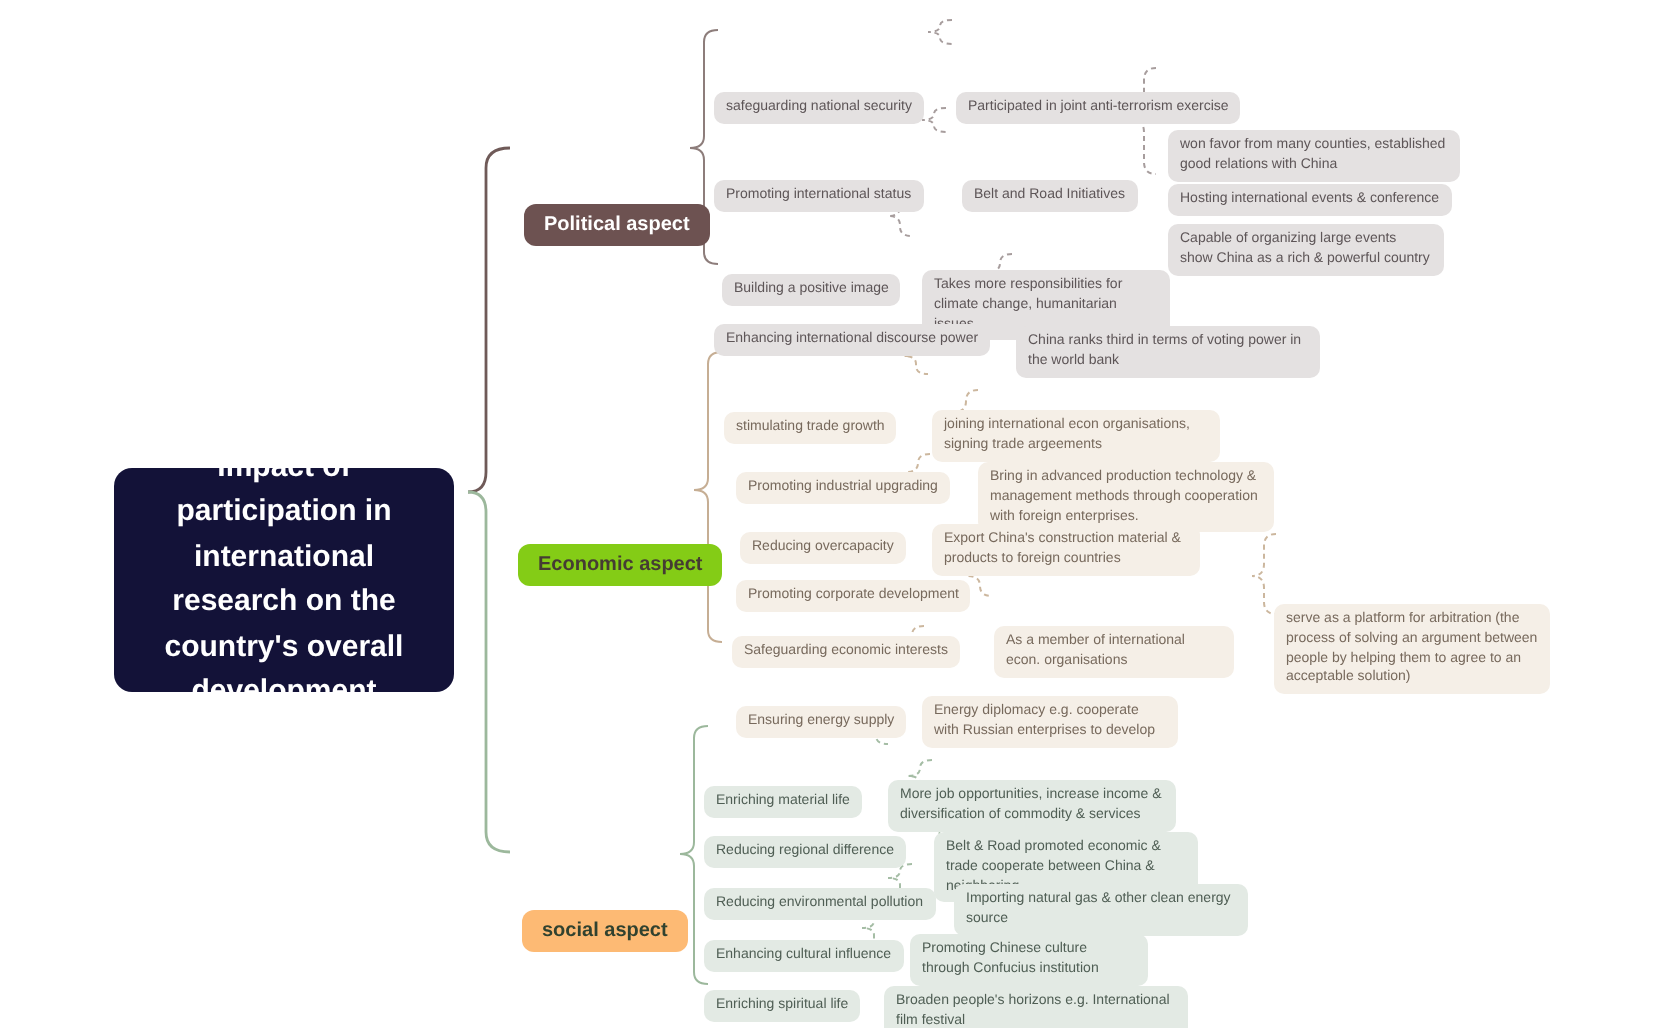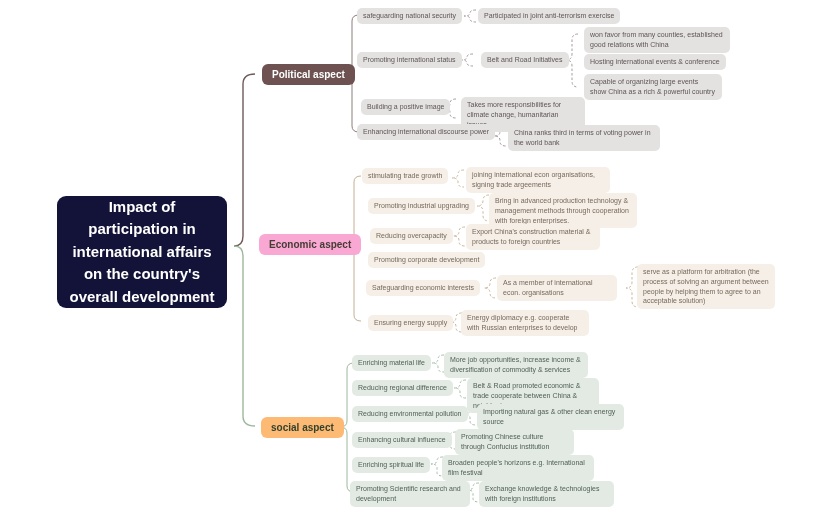--- a/index.html
+++ b/index.html
@@ -1,30 +1,30 @@
 <!DOCTYPE html>
 <html><head>
 <meta charset="utf-8">
 <style>
   html,body{margin:0;padding:0;background:#ffffff;}
   .canvas{
     position:relative;width:831px;height:514px;background:#ffffff;overflow:hidden;
     font-family:"Liberation Sans",sans-serif;
   }
   #connector-layer{position:absolute;left:0;top:0;width:831px;height:514px;}
-  .node{position:absolute;box-sizing:border-box;border-radius:5px;}
+  .node{position:absolute;box-sizing:border-box;border-radius:5px;margin-top:38px;}
   .root-node{
     left:57px;top:196px;width:170px;height:112px;
     background:#131238;color:#ffffff;border-radius:9px;
     display:flex;align-items:center;justify-content:center;text-align:center;
     font-size:15px;font-weight:600;line-height:1.5;padding:4px 8px;
   }
   .branch{font-size:10px;font-weight:700;padding:5px 10px;border-radius:6px;white-space:nowrap;}
   .branch.po{background:#6d5251;color:#ffffff;}
-  .branch.ec{background:#f9a8d4;color:#453c33;}
+  .branch.ec{background:#84cc16;color:#453c33;}
   .branch.so{background:#fdba74;color:#31422f;}
   .leaf{font-size:7px;line-height:1.4;padding:3px 6px;border-radius:5px;}
   .po-leaf{background:#e4e1e1;color:#5d5557;}
   .ec-leaf{background:#f5efe7;color:#77695c;}
   .so-leaf{background:#e3eae4;color:#4f5e54;}
 </style>
 </head>
 <body>
 
 <div class="canvas">
@@ -47,21 +47,21 @@
       <path d="M 638 267 Q 632 267 632 273 L 632 282 Q 632 288 626 288 Q 632 288 632 294 L 632 301 Q 632 307 638 307" stroke="#ccb79e" stroke-width="1" fill="none" stroke-dasharray="2.5 2"></path>
       <path d="M 462 313 Q 456 313 456 317.5 L 456 317.5 Q 456 322 450 322 Q 456 322 456 326.5 L 456 327.5 Q 456 332 462 332" stroke="#ccb79e" stroke-width="1" fill="none" stroke-dasharray="2.5 2"></path>
       <path d="M 444 355 Q 438 355 438 359 L 438 359 Q 438 363 432 363 Q 438 363 438 367 L 438 368 Q 438 372 444 372" stroke="#a5bda5" stroke-width="1" fill="none" stroke-dasharray="2.5 2"></path>
       <path d="M 466 380 Q 460 380 460 384 L 460 384 Q 460 388 454 388 Q 460 388 460 392 L 460 394 Q 460 398 466 398" stroke="#a5bda5" stroke-width="1" fill="none" stroke-dasharray="2.5 2"></path>
       <path d="M 476 406 Q 470 406 470 410 L 470 410 Q 470 414 464 414 Q 470 414 470 418 L 470 421 Q 470 425 476 425" stroke="#a5bda5" stroke-width="1" fill="none" stroke-dasharray="2.5 2"></path>
       <path d="M 456 432 Q 450 432 450 435.5 L 450 435.5 Q 450 439 444 439 Q 450 439 450 442.5 L 450 445.5 Q 450 449 456 449" stroke="#a5bda5" stroke-width="1" fill="none" stroke-dasharray="2.5 2"></path>
       <path d="M 443 457 Q 437 457 437 460.5 L 437 460.5 Q 437 464 431 464 Q 437 464 437 467.5 L 437 472.5 Q 437 476 443 476" stroke="#a5bda5" stroke-width="1" fill="none" stroke-dasharray="2.5 2"></path>
       <path d="M 479 483 Q 473 483 473 486.5 L 473 486.5 Q 473 490 467 490 Q 473 490 473 493.5 L 473 498.5 Q 473 502 479 502" stroke="#a5bda5" stroke-width="1" fill="none" stroke-dasharray="2.5 2"></path>
     </svg>
 
-  <div class="node root-node">Impact of participation in international affairs on the country's overall development</div>
+  <div class="node root-node">Impact of participation in international research on the country's overall development</div>
 
   <div class="node branch po" style="left:262px;top:64px;">Political aspect</div>
   <div class="node branch ec" style="left:259px;top:234px;">Economic aspect</div>
   <div class="node branch so" style="left:261px;top:417px;">social aspect</div>
 
   <div class="node leaf po-leaf" style="left:357px;top:8px;">safeguarding national security</div>
   <div class="node leaf po-leaf" style="left:478px;top:8px;">Participated in joint anti-terrorism exercise</div>
 
   <div class="node leaf po-leaf" style="left:357px;top:52px;">Promoting international status</div>
   <div class="node leaf po-leaf" style="left:481px;top:52px;">Belt and Road Initiatives</div>

